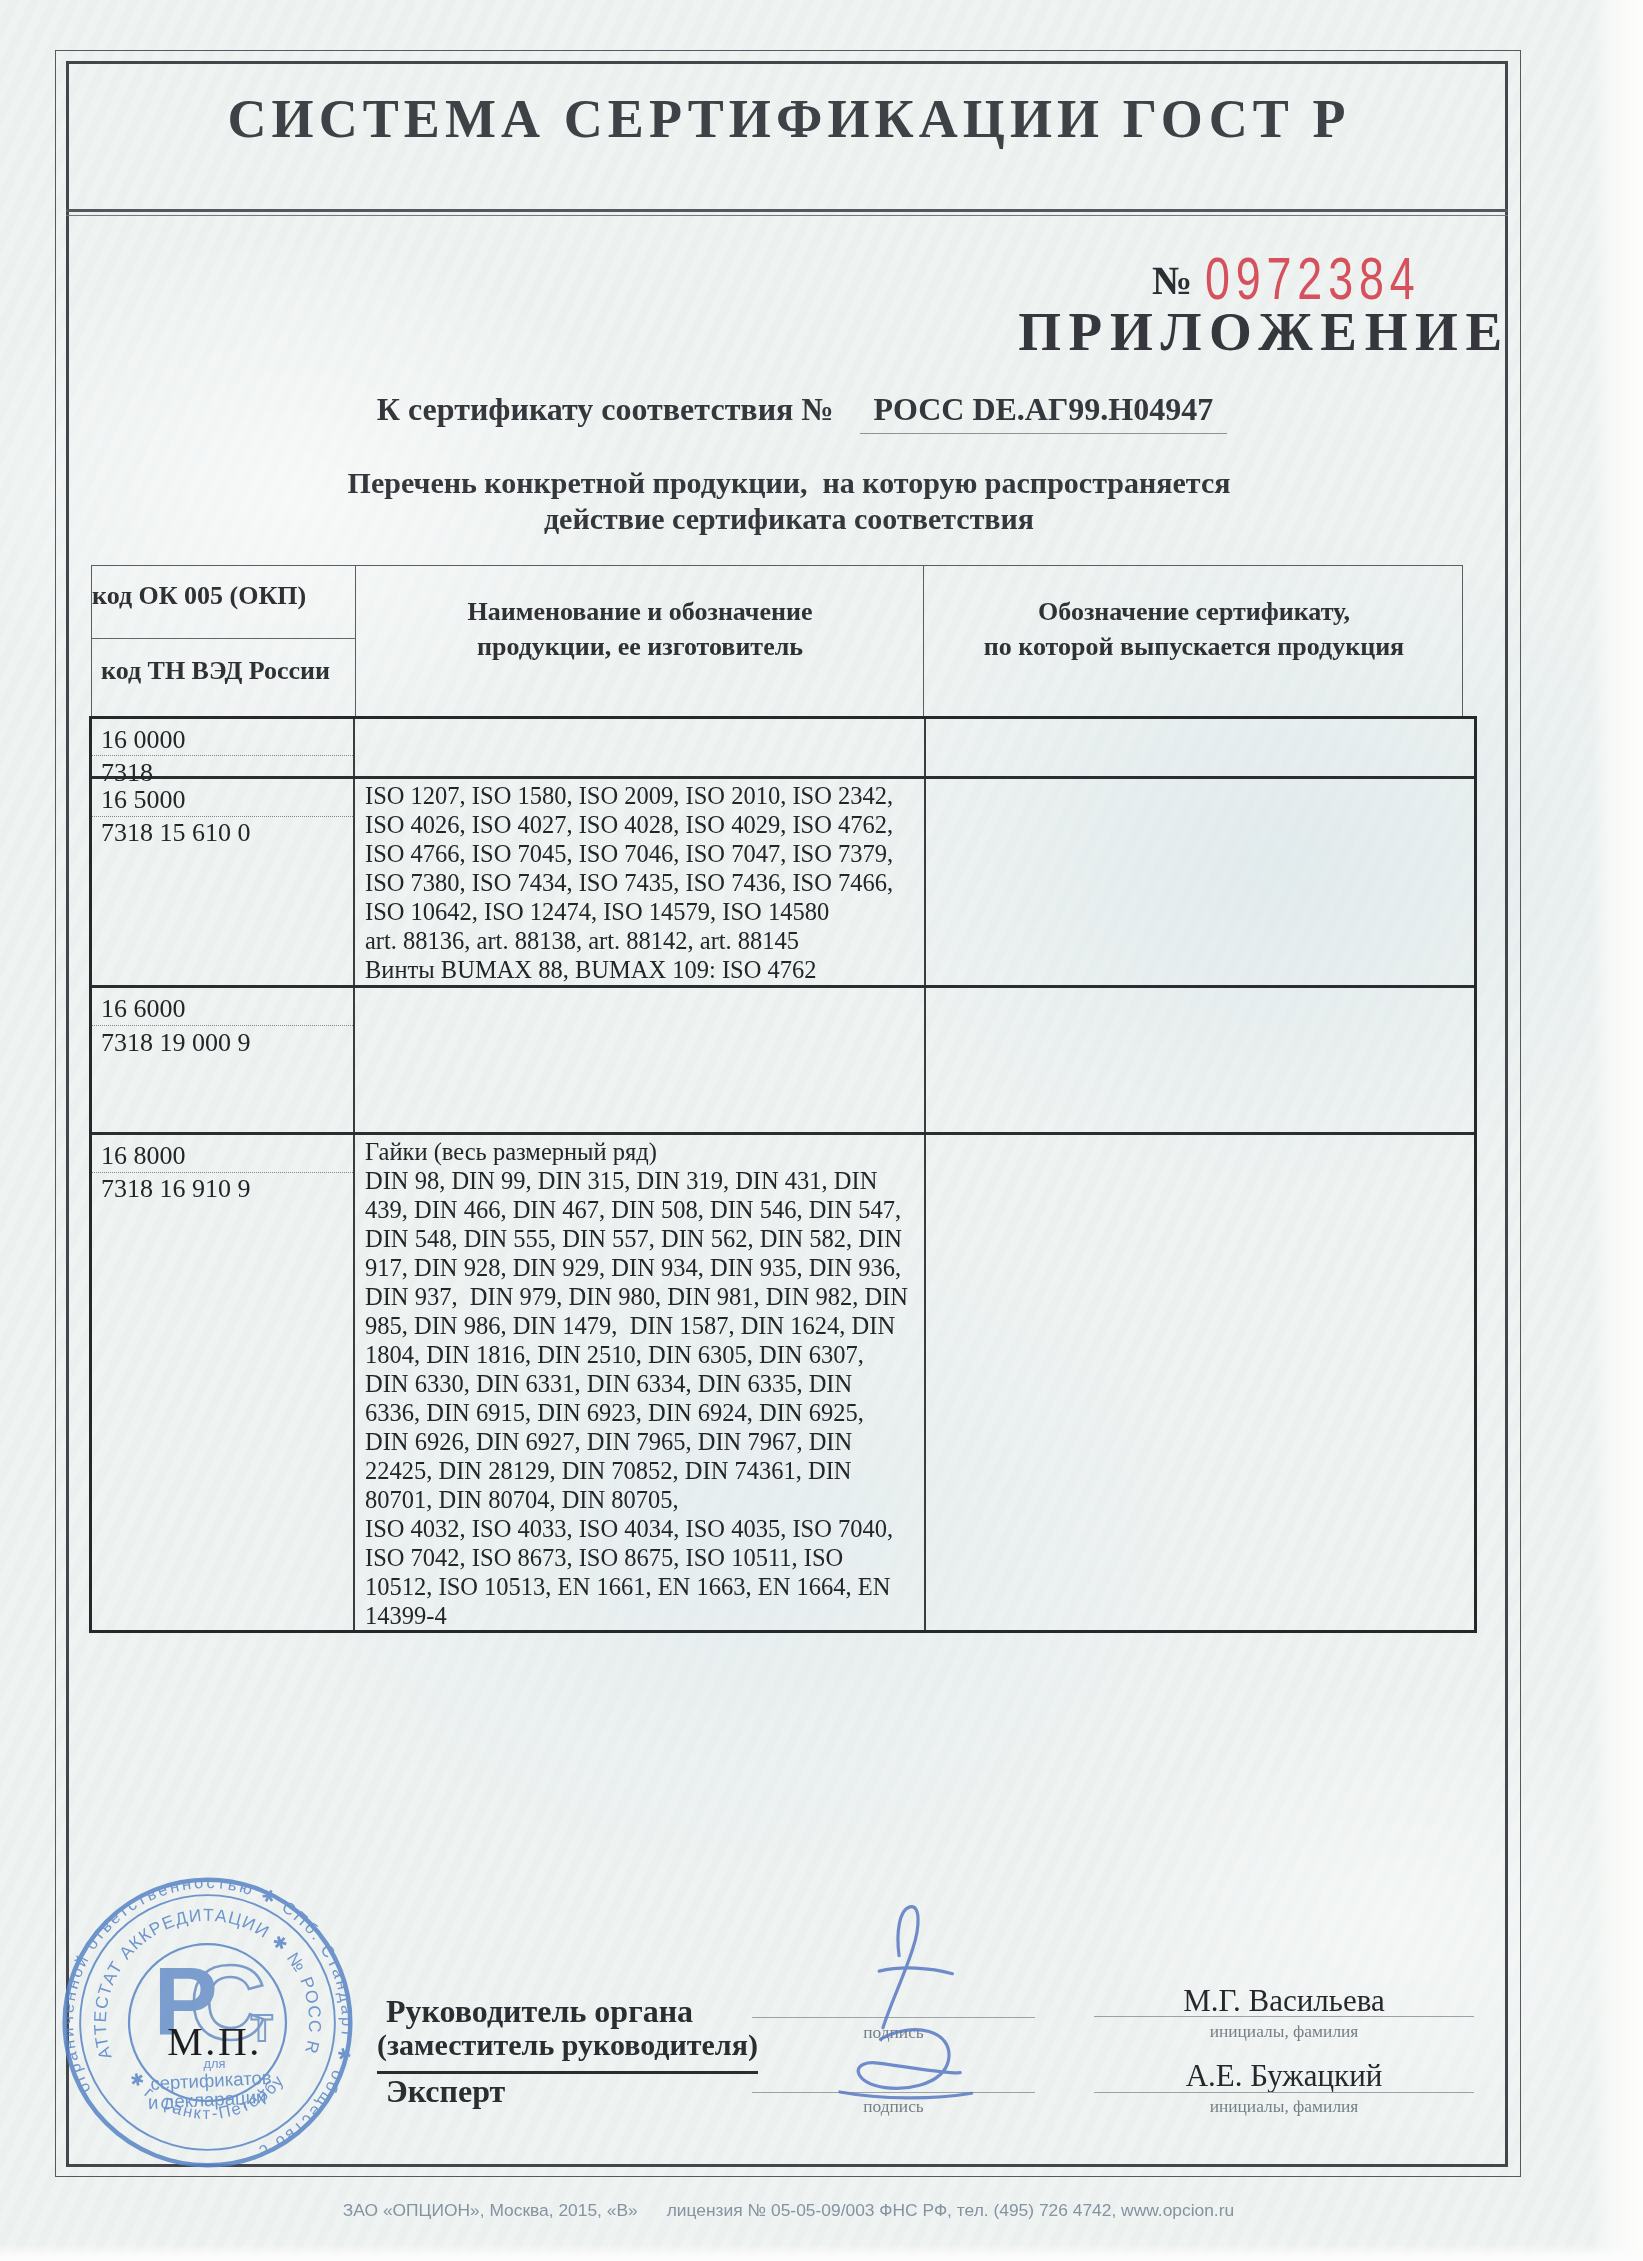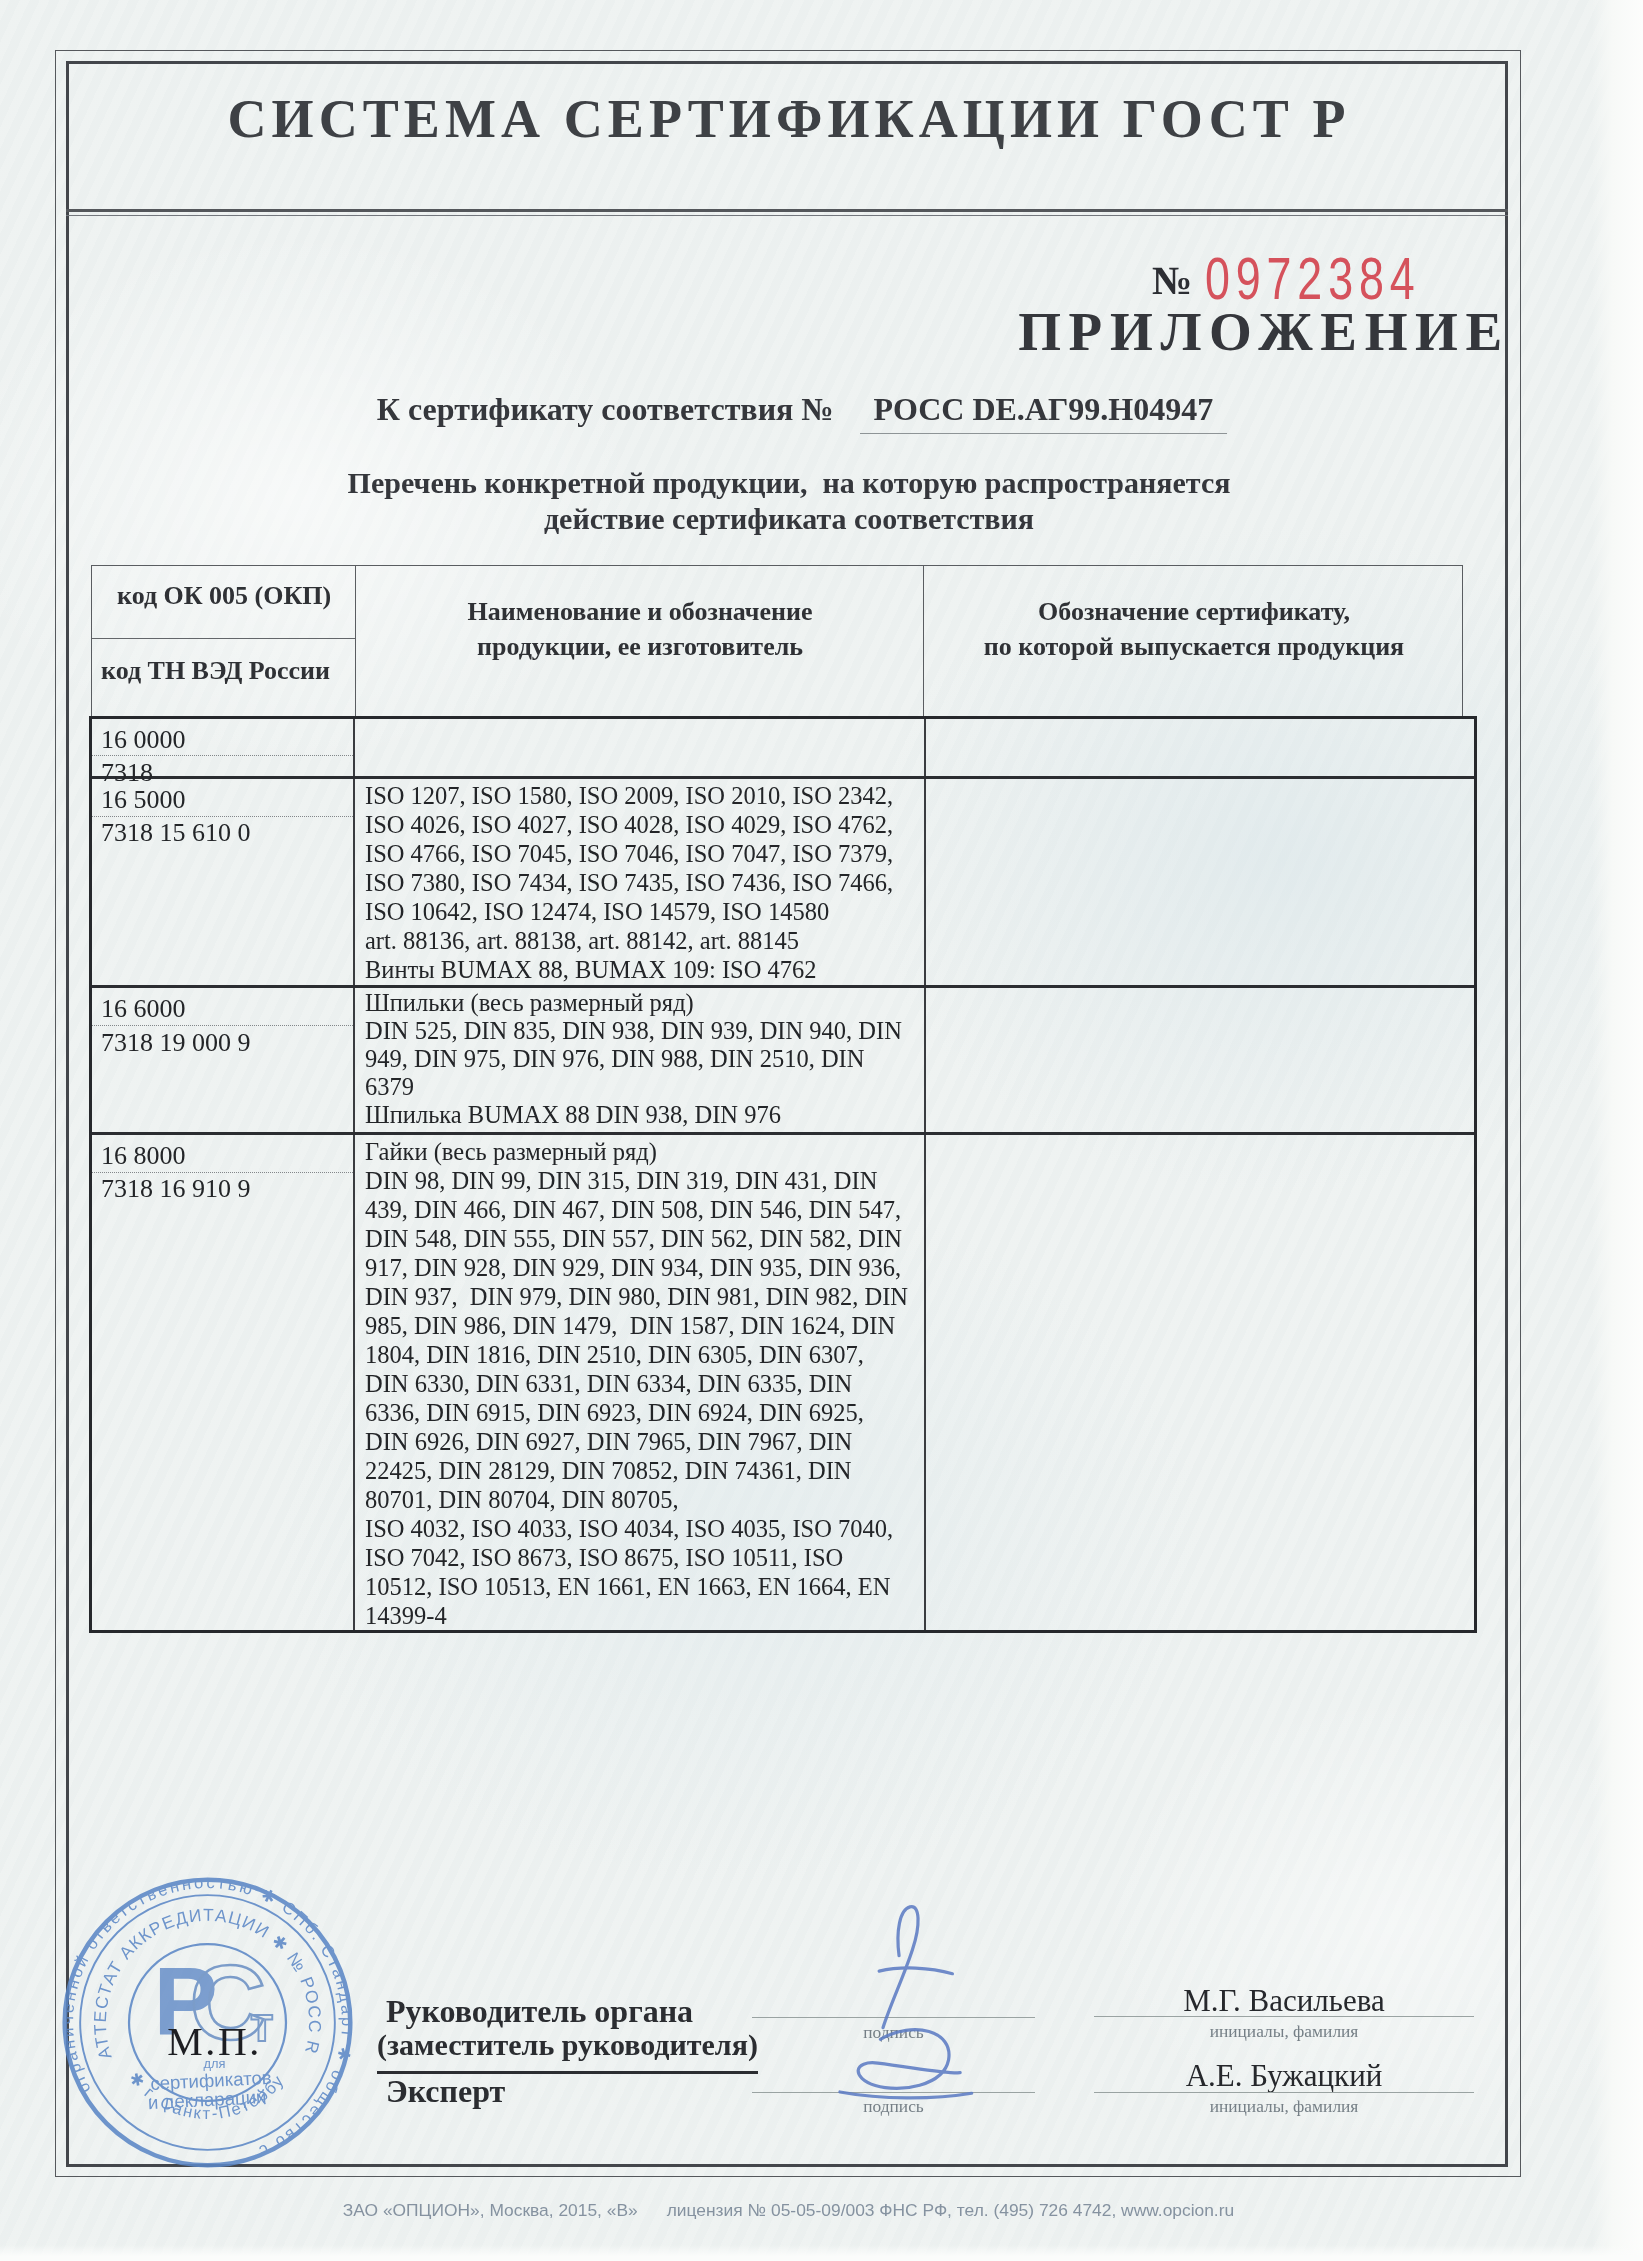--- a/index.html
+++ b/index.html
@@ -44,21 +44,21 @@
 
   .sub1 { position:absolute; left:68px; top:466px; width:1442px; text-align:center;
           font-size:30px; font-weight:bold; white-space:pre; color:#35373c; }
   .sub2 { position:absolute; left:68px; top:502px; width:1442px; text-align:center;
           font-size:30px; font-weight:bold; color:#35373c; }
 
   
   .thead { position:absolute; left:91px; top:565px; width:1372px; height:152px; border:1.3px solid #5a5d61; }
   .th-v { position:absolute; top:0; height:100%; width:1.3px; background:#5a5d61; }
   .th-v1 { left:263px; } .th-v2 { left:831px; }
-  .th-c1-top { position:absolute; left:25px; top:15.4px; font-size:26px; font-weight:bold; }
+  .th-c1-top { position:absolute; left:0; top:15.4px; font-size:26px; font-weight:bold; }
   .th-c1-line { position:absolute; left:0; top:72px; width:263px; border-top:1.3px solid #63666a; }
   .th-c1-bot { position:absolute; left:9px; top:90px; font-size:26px; font-weight:bold; }
   .th-cell { position:absolute; top:0; height:126px; display:flex; align-items:center; justify-content:center;
              text-align:center; font-size:26px; font-weight:bold; line-height:35px; white-space:pre-line; }
   .th-c2 { left:265px; width:566px; }
   .th-c3 { left:832px; width:540px; }
 
   
   .tbody { position:absolute; left:89px; top:716px; width:1388px; height:917px;
            border:3.9px solid #26282c; overflow:hidden; }
@@ -156,25 +156,20 @@
 ISO 4026, ISO 4027, ISO 4028, ISO 4029, ISO 4762,
 ISO 4766, ISO 7045, ISO 7046, ISO 7047, ISO 7379,
 ISO 7380, ISO 7434, ISO 7435, ISO 7436, ISO 7466,
 ISO 10642, ISO 12474, ISO 14579, ISO 14580
 art. 88136, art. 88138, art. 88142, art. 88145
 Винты BUMAX 88, BUMAX 109: ISO 4762</div>
 
     <div class="code" style="top:275px">16 6000</div>
     <div class="dots" style="top:306px"></div>
     <div class="code" style="top:309px">7318 19 000 9</div>
-    <div class="prod r3p">Шпильки (весь размерный ряд)
-DIN 525, DIN 835, DIN 938, DIN 939, DIN 940, DIN
-949, DIN 975, DIN 976, DIN 988, DIN 2510, DIN
-6379
-Шпилька BUMAX 88 DIN 938, DIN 976</div>
 
     <div class="code" style="top:422px">16 8000</div>
     <div class="dots" style="top:453px"></div>
     <div class="code" style="top:455px">7318 16 910 9</div>
     <div class="prod r4p">Гайки (весь размерный ряд)
 DIN 98, DIN 99, DIN 315, DIN 319, DIN 431, DIN
 439, DIN 466, DIN 467, DIN 508, DIN 546, DIN 547,
 DIN 548, DIN 555, DIN 557, DIN 562, DIN 582, DIN
 917, DIN 928, DIN 929, DIN 934, DIN 935, DIN 936,
 DIN 937,  DIN 979, DIN 980, DIN 981, DIN 982, DIN

